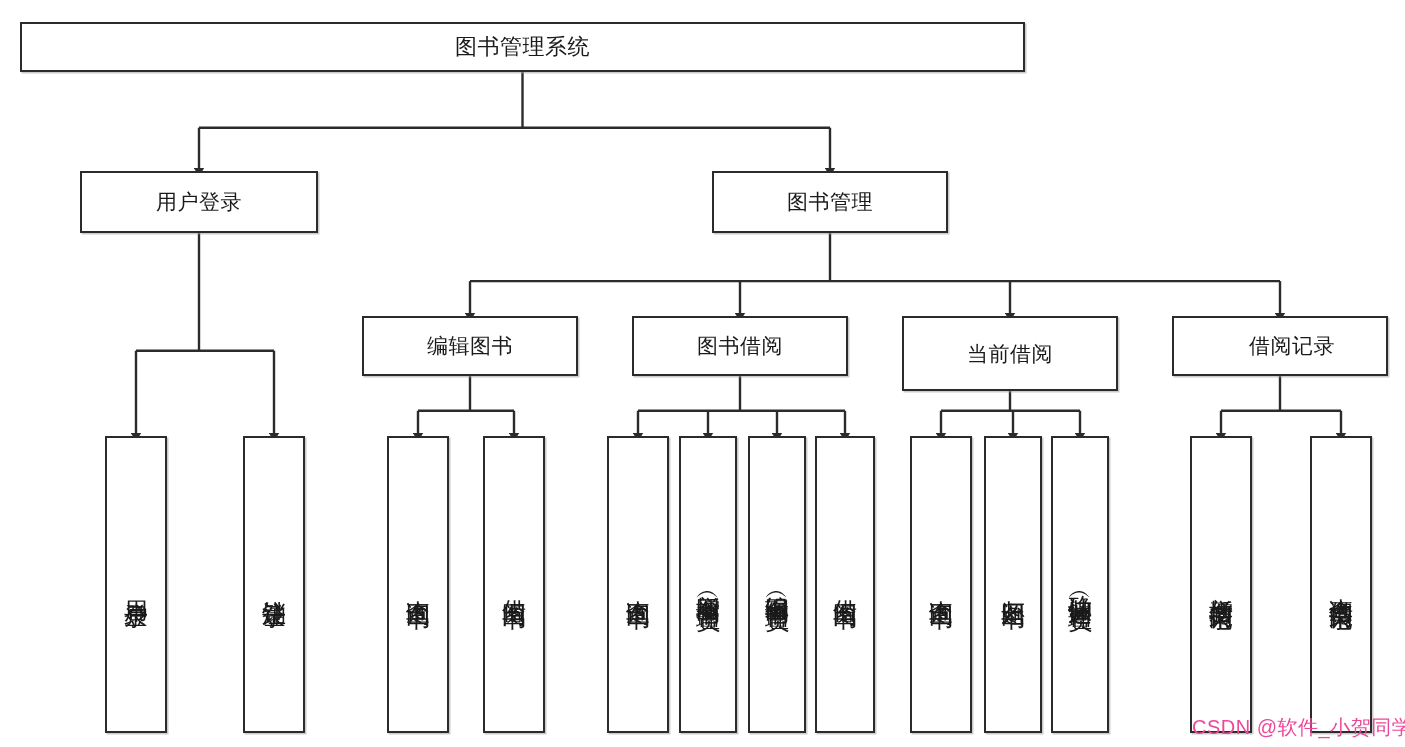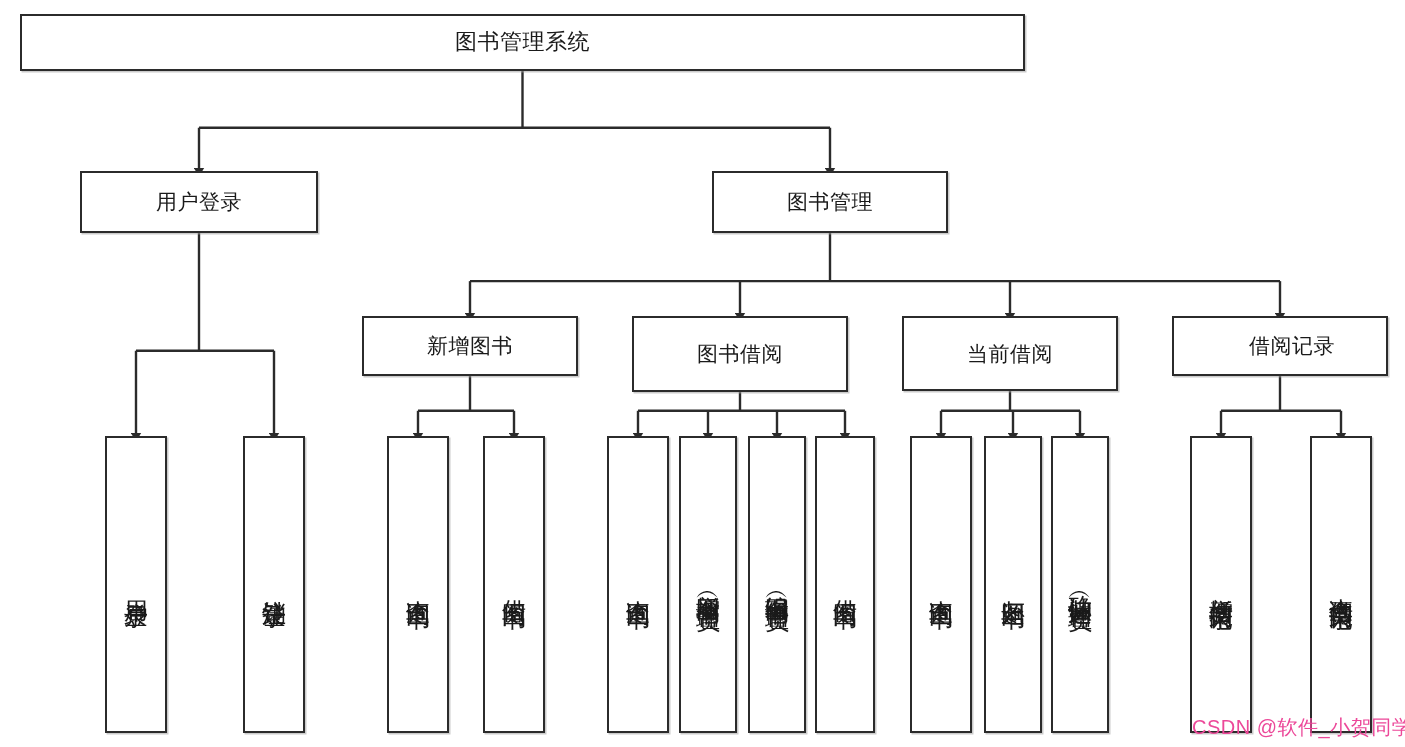--- a/index.html
+++ b/index.html
@@ -109,33 +109,33 @@
         <path d="M1013,410.8 L1013,434" marker-end="url(#arrow)"></path>
         <path d="M1080,410.8 L1080,434" marker-end="url(#arrow)"></path>
         <path d="M1280,376 L1280,410.8"></path>
         <path d="M1221,410.8 L1341,410.8"></path>
         <path d="M1221,410.8 L1221,434" marker-end="url(#arrow)"></path>
         <path d="M1341,410.8 L1341,434" marker-end="url(#arrow)"></path>
       </g>
   </svg>
 
   <div id="nodes-layer">
-      <div class="node h root" style="left: 20px; top: 14px; width: 1005px; height: 57px;">
+      <div class="node h root" style="left: 20px; top: 22px; width: 1005px; height: 50px;">
         <span class="label">图书管理系统</span>
       </div>
       <div class="node h" style="left: 80px; top: 171px; width: 238px; height: 62px;">
         <span class="label">用户登录</span>
       </div>
       <div class="node h" style="left: 712px; top: 171px; width: 236px; height: 62px;">
         <span class="label">图书管理</span>
       </div>
       <div class="node h" style="left: 362px; top: 316px; width: 216px; height: 60px;">
-        <span class="label">新增图书</span>
+        <span class="label">编辑图书</span>
       </div>
-      <div class="node h" style="left: 632px; top: 316px; width: 216px; height: 76px;">
+      <div class="node h" style="left: 632px; top: 316px; width: 216px; height: 60px;">
         <span class="label">图书借阅</span>
       </div>
       <div class="node h" style="left: 902px; top: 316px; width: 216px; height: 75px;">
         <span class="label">当前借阅</span>
       </div>
       <div class="node h" style="left: 1172px; top: 316px; width: 216px; height: 60px; padding-left: 24px;">
         <span class="label">借阅记录</span>
       </div>
       <div class="node v" style="left: 105px; top: 436px; width: 62px; height: 297px;">
         <span class="label">用户登录</span>

